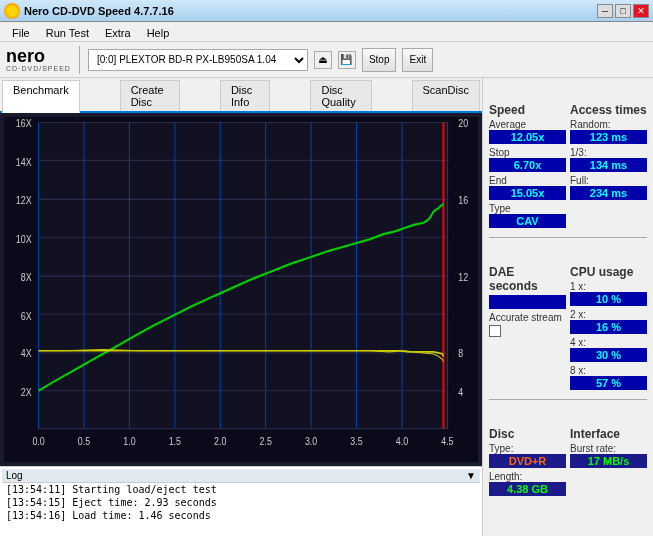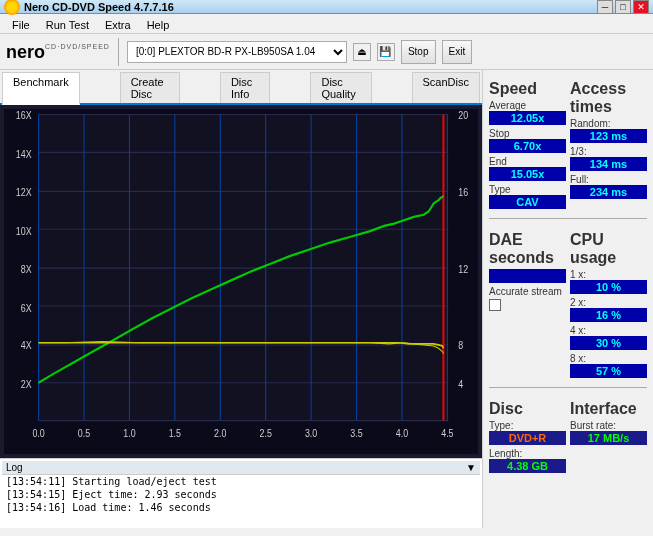--- a/index.html
+++ b/index.html
@@ -1,33 +1,33 @@
 <!DOCTYPE html>
 <html><head>
   <meta charset="utf-8">
   <style>
     * { margin: 0; padding: 0; box-sizing: border-box; }
     body { width: 653px; height: 536px; font-family: 'Segoe UI', Tahoma, Geneva, Verdana, sans-serif; font-size: 11px; background: #f0f0f0; overflow: hidden; }
     
     
-    .title-bar { background: linear-gradient(to bottom, #d0e8f8, #a8d0f0); height: 14px; display: flex; align-items: center; justify-content: space-between; padding: 0 4px; border-bottom: 1px solid #888; }
+    .title-bar { background: linear-gradient(to bottom, #d0e8f8, #a8d0f0); height: 22px; display: flex; align-items: center; justify-content: space-between; padding: 0 4px; border-bottom: 1px solid #888; }
     .title-bar-left { display: flex; align-items: center; gap: 4px; }
     .title-bar-icon { width: 16px; height: 16px; background: radial-gradient(circle, #ffd700 40%, #ff8800 80%); border-radius: 50%; }
     .title-bar-text { font-size: 11px; font-weight: bold; color: #000; }
     .title-bar-buttons { display: flex; gap: 2px; }
     .tb-btn { width: 16px; height: 14px; border: 1px solid #888; background: #ddd; cursor: pointer; font-size: 9px; display: flex; align-items: center; justify-content: center; }
     .tb-btn.close { background: #e81123; color: white; }
     
     
     .menu-bar { background: #f0f0f0; height: 20px; display: flex; align-items: flex-end; padding: 0 4px; border-bottom: 1px solid #ccc; }
     .menu-item { padding: 2px 8px; font-size: 11px; cursor: pointer; }
     
     
     .toolbar { background: #f0f0f0; height: 36px; display: flex; align-items: center; padding: 0 6px; gap: 6px; border-bottom: 1px solid #ccc; }
-    .nero-logo { display: flex; flex-direction: row; align-items: flex-start; }
+    .nero-logo { display: flex; flex-direction: column; align-items: flex-start; }
     .nero-logo-text { font-size: 18px; font-weight: bold; color: #000; line-height: 1; }
     .nero-logo-sub { font-size: 7px; color: #555; letter-spacing: 1px; }
     .toolbar-divider { width: 1px; height: 28px; background: #aaa; margin: 0 2px; }
     .drive-select { height: 22px; font-size: 10px; padding: 0 4px; border: 1px solid #aaa; background: white; min-width: 220px; }
     .toolbar-btn { height: 24px; padding: 0 6px; font-size: 10px; border: 1px solid #aaa; background: linear-gradient(to bottom, #f8f8f8, #e0e0e0); cursor: pointer; display: flex; align-items: center; }
     .toolbar-btn.stop { background: linear-gradient(to bottom, #f8f8f8, #e0e0e0); }
     .toolbar-icon { width: 18px; height: 18px; border: 1px solid #aaa; background: #f0f0f0; cursor: pointer; display: flex; align-items: center; justify-content: center; font-size: 10px; }
     
     
     .main-content { display: flex; height: calc(536px - 22px - 20px - 36px); }
@@ -49,21 +49,21 @@
     .log-content { height: calc(100% - 18px); overflow-y: auto; font-size: 10px; font-family: monospace; }
     .log-entry { padding: 1px 4px; }
     
     
     .right-panel { width: 170px; background: #f0f0f0; padding: 4px 6px; font-size: 10px; display: flex; flex-direction: column; gap: 3px; }
     .right-section { display: flex; gap: 4px; }
     .right-col { flex: 1; }
     .stat-label { font-size: 10px; color: #333; margin-bottom: 1px; }
     .stat-value { background: #1a1a8a; color: #00ff00; font-weight: bold; font-size: 11px; padding: 1px 4px; text-align: center; display: block; margin-bottom: 3px; }
     .stat-value.blue { background: #0000aa; color: #00ffff; }
-    .section-title { font-size: 16px; font-weight: bold; color: #333; margin-top: 6px; margin-bottom: 2px; }
+    .section-title { font-size: 12px; font-weight: bold; color: #333; margin-top: 21px; margin-bottom: 2px; }
     .divider-line { border-top: 1px solid #aaa; margin: 3px 0; }
     .checkbox-row { display: flex; align-items: center; gap: 4px; margin-top: 2px; }
     .checkbox-small { width: 12px; height: 12px; border: 1px solid #666; background: white; }
     .disc-type-value { background: #1a1a8a; color: #ff6600; font-weight: bold; font-size: 11px; padding: 1px 4px; text-align: center; display: block; margin-bottom: 3px; }
     .disc-length-value { background: #1a1a8a; color: #00ff00; font-weight: bold; font-size: 11px; padding: 1px 4px; text-align: center; display: block; margin-bottom: 3px; }
     .burst-value { background: #1a1a8a; color: #00ff00; font-weight: bold; font-size: 11px; padding: 1px 4px; text-align: center; display: block; }
     
     
     .chart-svg { width: 100%; height: 100%; }
   </style>

